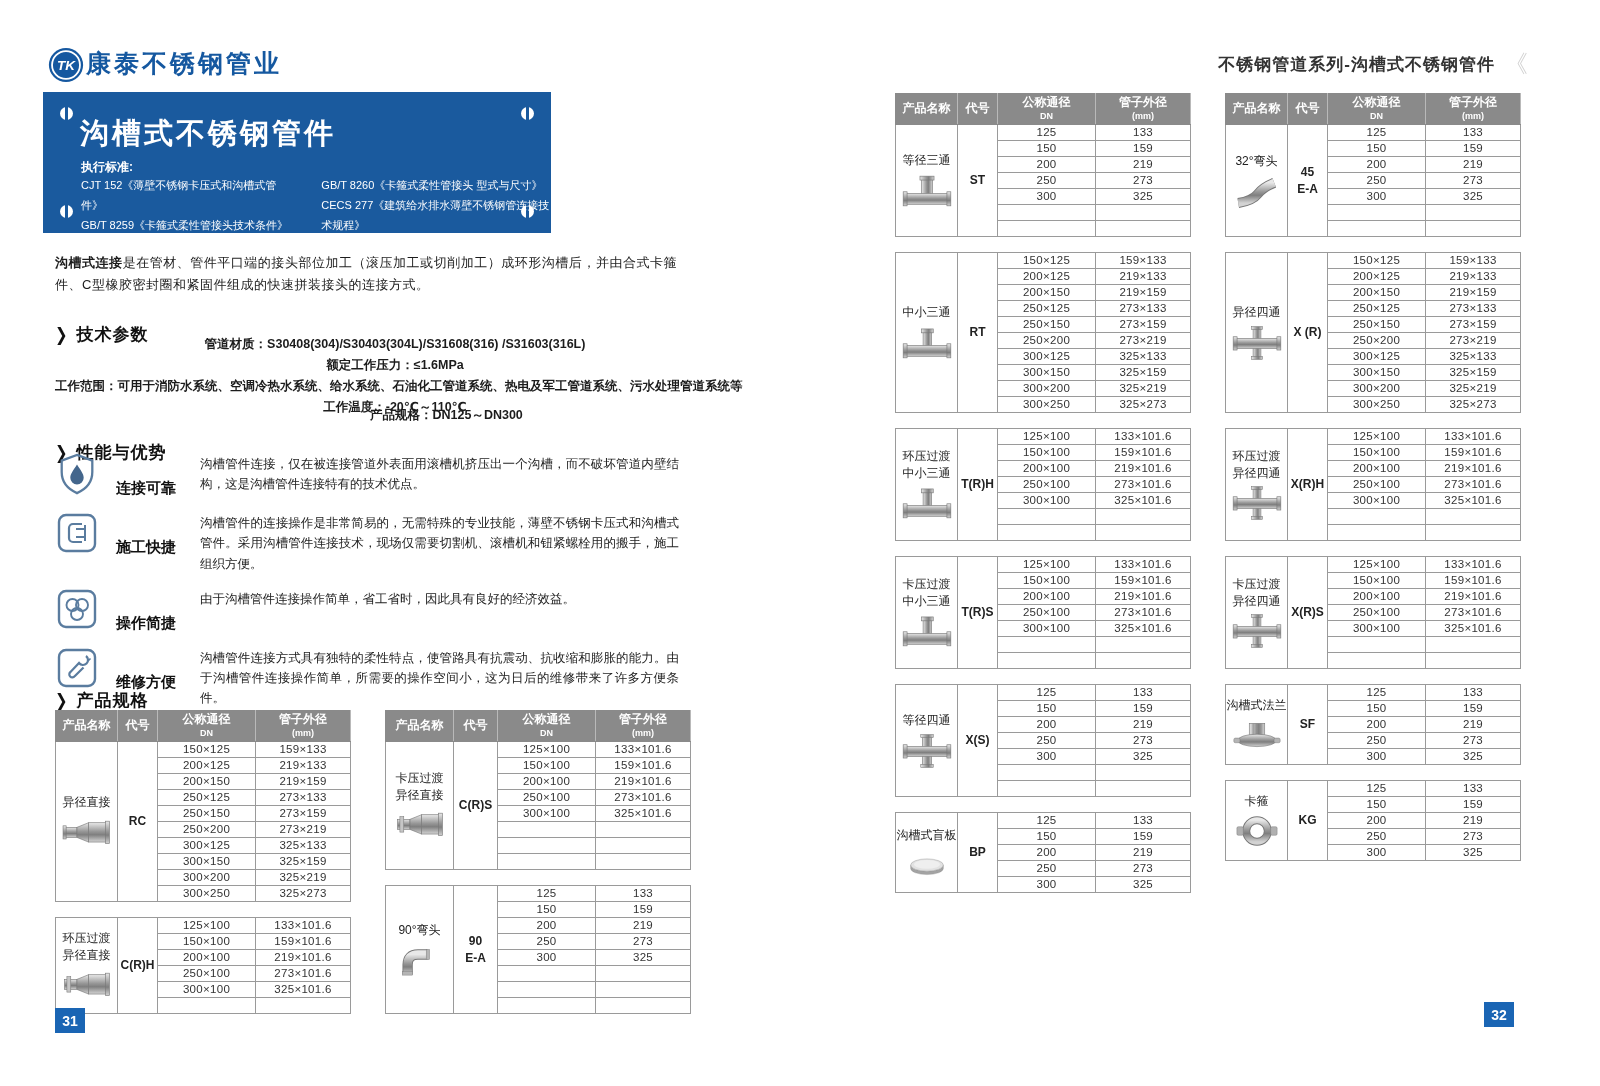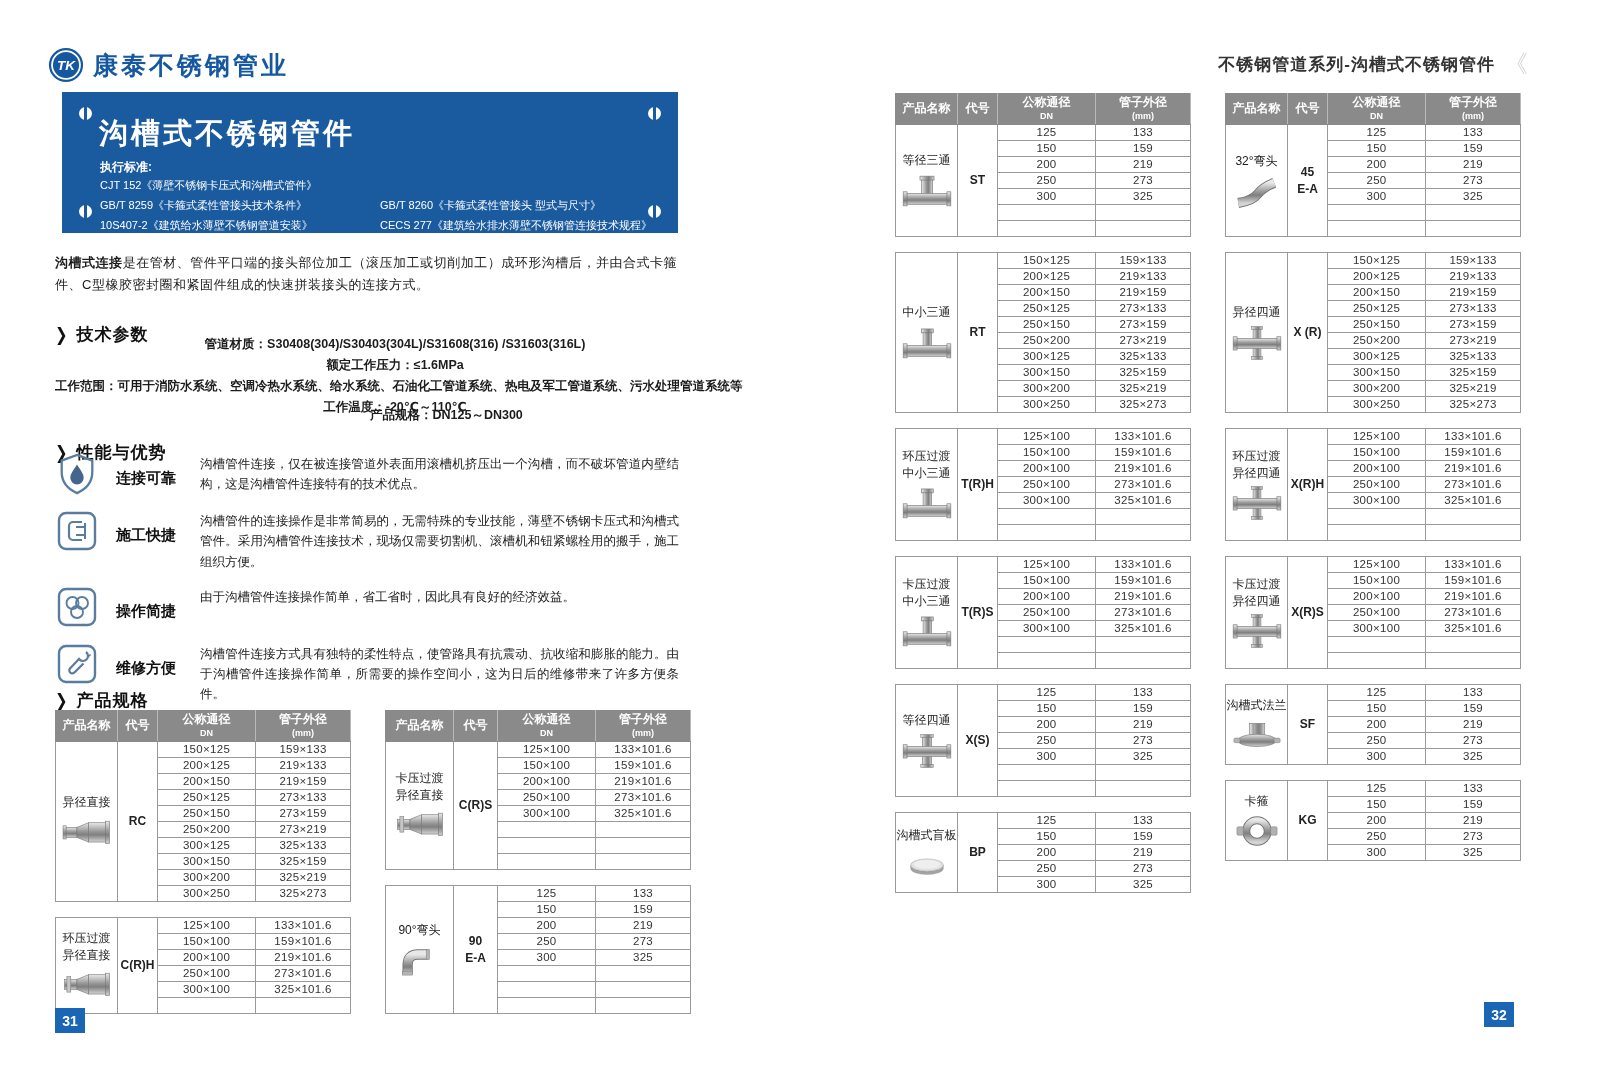--- a/index.html
+++ b/index.html
@@ -1,27 +1,27 @@
 <!DOCTYPE html>
 <html><head>
 <meta charset="utf-8">
 <style>
   html,body{margin:0;padding:0;background:#ffffff;}
   body{font-family:"Liberation Sans","DejaVu Sans",sans-serif;}
   .page{position:relative;width:1600px;height:1086px;background:#fff;overflow:hidden;}
 
   
-  .logo{position:absolute;left:48px;top:47px;display:flex;align-items:center;gap:9px;}
+  .logo{position:absolute;left:48px;top:47px;display:flex;align-items:flex-start;gap:2px;}
   .logo-text{font-size:25px;font-weight:800;color:#1558a0;letter-spacing:3px;}
 
   
-  .banner{position:absolute;left:62px;top:92px;width:616px;height:141px;background:#1a5a9e;text-decoration:underline;}
+  .banner{position:absolute;left:43px;top:92px;width:508px;height:141px;background:#1a5a9e;text-decoration:underline;}
   .banner-title{position:absolute;left:37px;top:22px;margin:0;font-size:29px;font-weight:800;color:#fff;letter-spacing:3px;}
   .std-label{position:absolute;left:38px;top:67px;font-size:12px;font-weight:700;color:#fff;}
-  .std-cols{position:absolute;left:38px;top:84px;display:flex;color:#fff;align-items:flex-end;}
+  .std-cols{position:absolute;left:38px;top:84px;display:flex;color:#fff;}
   .std-col{font-size:11px;line-height:1.8;font-weight:500;}
   .std-col.c1{width:255px;margin-right:25px;}
   .pill{position:absolute;width:13px;height:13px;background:#fff;border-radius:50%;}
   .pill::after{content:'';position:absolute;left:5px;top:0;width:3px;height:13px;background:#1a5a9e;}
   .pill.tl{left:17px;top:15px;}.pill.tr{right:17px;top:15px;}
   .pill.bl{left:17px;bottom:15px;}.pill.br{right:17px;bottom:15px;}
 
   
   .intro{position:absolute;left:55px;top:252px;width:622px;margin:0;font-size:13px;line-height:1.7;color:#1d1d1d;text-align:justify;letter-spacing:.5px;}
   .intro b{font-weight:800;}
@@ -32,21 +32,21 @@
 
   
   .tech{position:absolute;left:55px;top:334px;width:680px;font-size:12.5px;font-weight:600;color:#1c1c1c;text-align:center;}
   .tech .ln{position:relative;height:21px;line-height:21px;white-space:nowrap;}
   .tech .spec2{position:absolute;left:315px;top:8px;}
 
   
   .features{position:absolute;left:55px;top:452px;width:624px;display:flex;flex-direction:column;gap:13px;}
   .feat{display:flex;align-items:flex-start;}
   .fic{flex:0 0 44px;width:44px;height:44px;}
-  .ftitle{flex:0 0 64px;margin-left:17px;margin-top:17px;font-size:15px;font-weight:800;color:#111;}
+  .ftitle{flex:0 0 64px;margin-left:17px;margin-top:27px;font-size:15px;font-weight:800;color:#111;}
   .ftext{flex:1;margin:2px 0 0 20px;font-size:12.5px;line-height:1.62;color:#222;text-align:justify;}
 
   
   .rhead{position:absolute;top:52px;left:900px;width:628px;display:flex;justify-content:flex-end;align-items:center;gap:9px;}
   .rhead .rtitle{font-size:17px;font-weight:800;color:#333;letter-spacing:1px;}
   .rhead .guill{font-size:24px;color:#d2d2d2;font-weight:400;line-height:1;}
 
   
   .tcol{position:absolute;}
   #col-left{left:55px;top:710px;}

